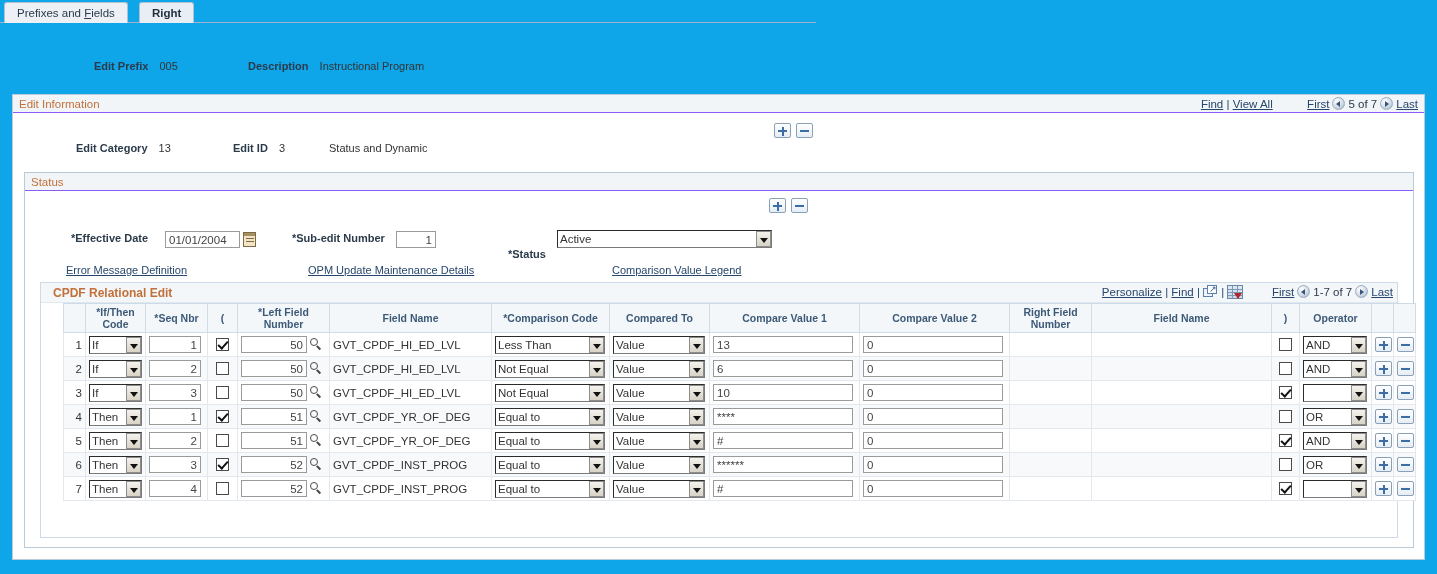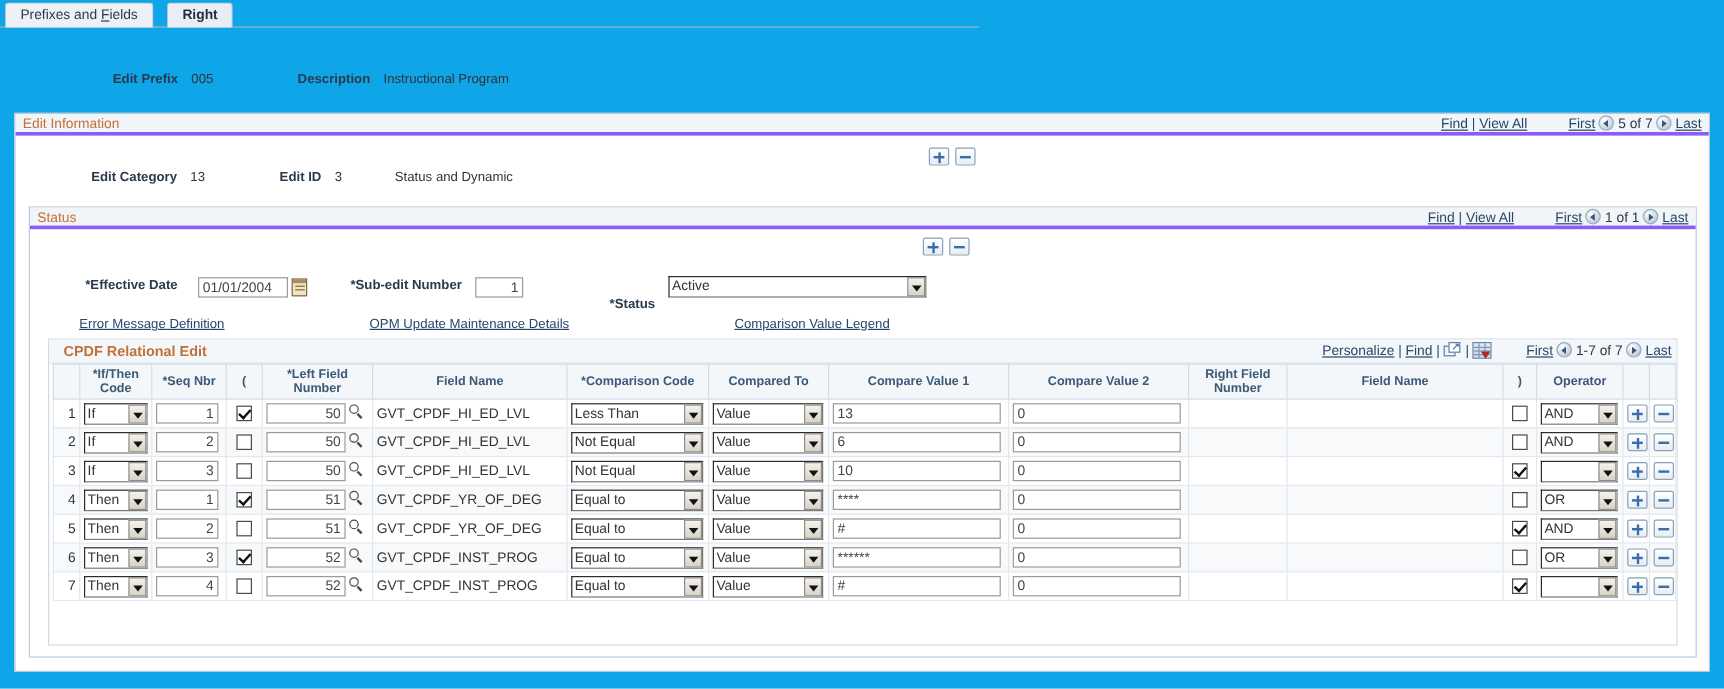--- a/index.html
+++ b/index.html
@@ -66,21 +66,21 @@
     position: absolute;
     border: 1px solid #b9cadb;
     background: #ffffff;
     box-sizing: border-box;
   }
   .grouphdr {
     position: absolute;
     box-sizing: border-box;
     height: 18px;
     background: #f2f5f8;
-    border-bottom: 3px solid #8b5cf6;
+    border-bottom: 1px solid #8b5cf6;
     color: #c2703a;
     font-weight: normal;
     font-size: 11.5px;
     line-height: 18px;
     padding-left: 6px;
     white-space: nowrap;
   }
   .grouphdr .nav {
     position: absolute;
     right: 6px; top: 0;
@@ -409,25 +409,20 @@
     <span class="val" style="margin-left:8px;">3</span>
   </div>
   <div class="hdr-row" style="left:329px; top:142px;">
     <span class="val">Status and Dynamic</span>
   </div>
 
   <div class="groupbox" style="left:24px; top:172px; width:1390px; height:376px;"></div>
 
   <div class="grouphdr" style="left:25px; top:173px; width:1388px;">
     <span>Status</span>
-    <span class="nav">
-      <a class="lnk">Find</a><span class="sep"> | </span><a class="lnk">View All</a>
-      <span style="display:inline-block; width:28px;"></span>
-      <a class="lnk">First</a><span class="arrow left"></span><span class="navtxt">1 of 1</span><span class="arrow right"></span><a class="lnk">Last</a>
-    </span>
   </div>
 
   <div class="pmwrap" style="left:769px; top:198px;">
     <span class="pmbtn plus"></span><span class="pmbtn"></span>
   </div>
 
   <div class="hdr-row" style="left:71px; top:232px;">
     <span class="lbl-b">*Effective Date</span>
   </div>
   <input class="txtin" style="position: absolute; left: 165px; top: 231px; width: 75px;" value="01/01/2004">
@@ -456,21 +451,21 @@
 
   <div style="position:absolute; left:41px; top:283px; width:1356px; height:20px; background:#f4f7fa; border-bottom:1px solid #dfe7ef; box-sizing:border-box;">
     <span class="grid-title" style="position:absolute; left:12px; top:3px;">CPDF Relational Edit</span>
     <span style="position:absolute; right:4px; top:2px; font-size:11.5px;">
       <a class="lnk">Personalize</a><span class="sep"> | </span><a class="lnk">Find</a><span class="sep"> | </span><span class="nwicon"><span class="b1"></span><span class="b2"></span><span class="ar">↗</span></span><span class="sep"> | </span><span class="gridicon"><span class="gl" style="left:0;top:3px;width:100%;height:1px;"></span><span class="gl" style="left:0;top:6px;width:100%;height:1px;"></span><span class="gl" style="left:0;top:9px;width:100%;height:1px;"></span><span class="gl" style="left:4px;top:0;width:1px;height:100%;"></span><span class="gl" style="left:9px;top:0;width:1px;height:100%;"></span><span class="arrowdn"></span></span>
       <span style="display:inline-block; width:22px;"></span>
       <a class="lnk">First</a><span class="arrow left"></span><span class="navtxt">1-7 of 7</span><span class="arrow right"></span><a class="lnk">Last</a>
     </span>
   </div>
 
-  <table class="grid" style="position:absolute; left:44px; top:303px; width:1342px;">
+  <table class="grid" style="position:absolute; left:63px; top:303px; width:1342px;">
     <colgroup>
       <col style="width:22px">
         <col style="width:60px">
         <col style="width:62px">
         <col style="width:30px">
       <col style="width:92px">
         <col style="width:162px">
         <col style="width:118px">
         <col style="width:100px">
       <col style="width:150px">

